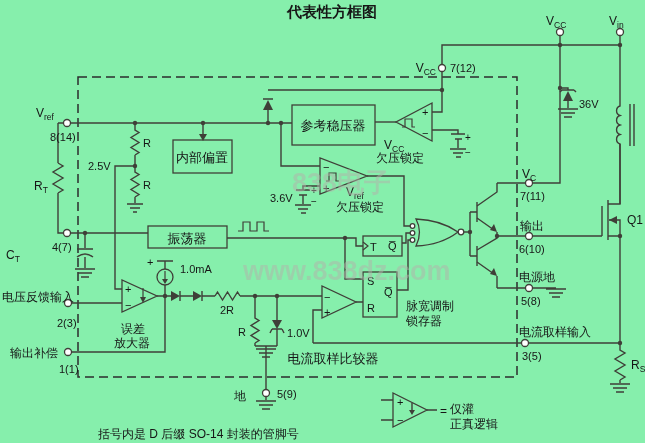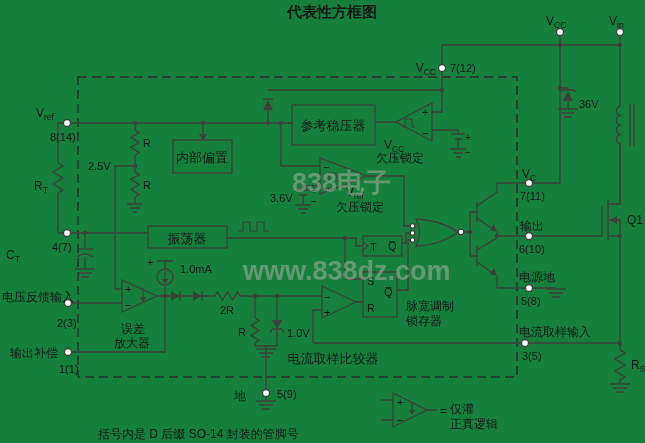--- a/index.html
+++ b/index.html
@@ -1,16 +1,16 @@
 <!DOCTYPE html>
 <html><head>
 <meta charset="utf-8">
 <style>
   html,body{margin:0;padding:0;background:#ffffff;}
-  .stage{position:relative;width:645px;height:443px;background:#15803d;overflow:hidden;}
+  .stage{position:relative;width:645px;height:443px;background:#86efac;overflow:hidden;}
   svg{font-family:"Liberation Sans","DejaVu Sans",sans-serif;}
   svg text{fill:#161616;}
   .t15{font-size:15px;font-weight:bold;}
   .t13{font-size:13px;}
   .t12{font-size:12px;}
   .t11{font-size:11px;}
   .t10{font-size:10px;}
   .sub{font-size:8.5px;}
   .ln{stroke:#3f3f38;fill:none;stroke-width:1.4;}
   .thin{stroke:#3f3f38;fill:none;stroke-width:1.2;}

